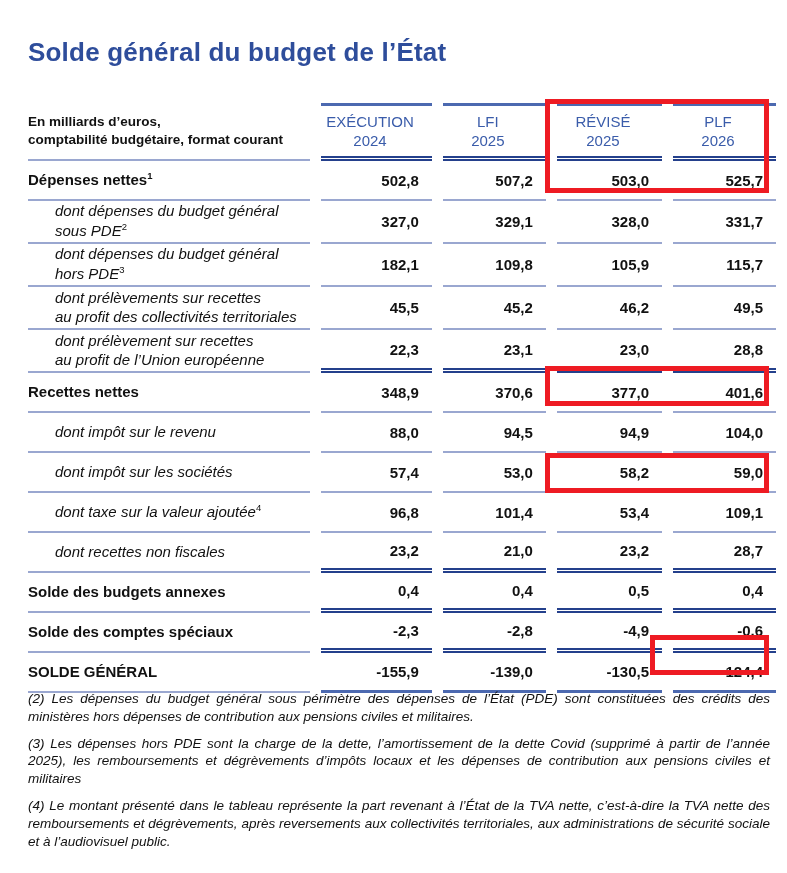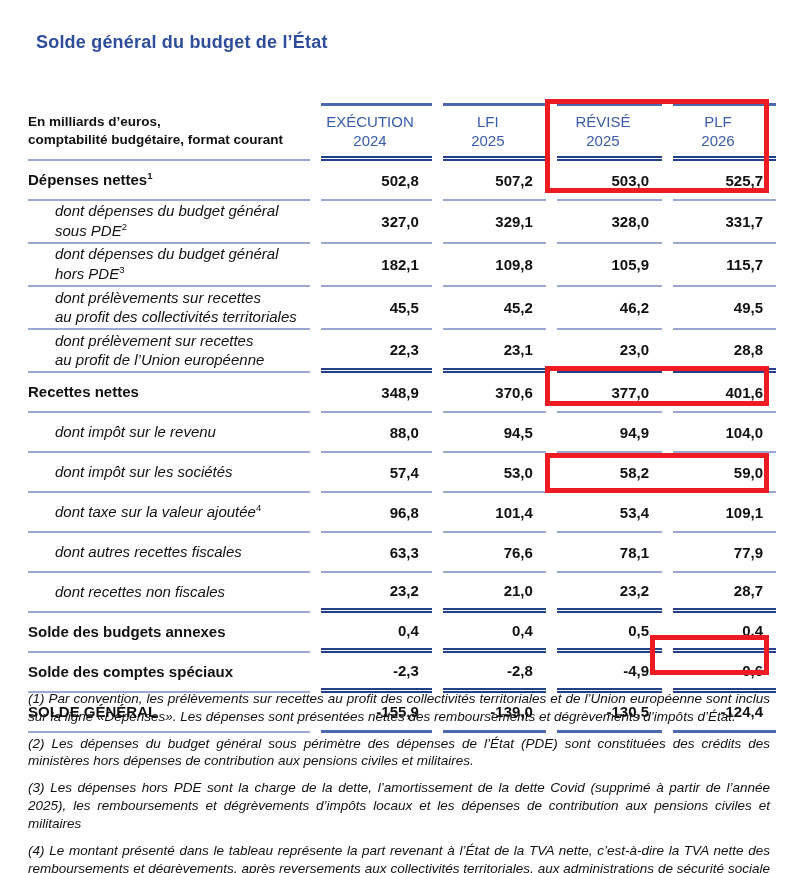--- a/index.html
+++ b/index.html
@@ -10,22 +10,22 @@
     --light-rule:#9aa7d0;
     --highlight-red:#ee1b23;
     --text:#111111;
   }
   html,body{margin:0;padding:0;background:#ffffff;}
   .page{
     position:relative;width:787px;height:873px;background:#fff;
     font-family:"Liberation Sans",sans-serif;color:var(--text);overflow:hidden;
   }
   .title{
-    position:absolute;top:20px;left:36px;
-    font-size:18px;font-weight:700;color:var(--accent-blue);letter-spacing:.2px;
+    position:absolute;top:20px;left:28px;
+    font-size:26px;font-weight:700;color:var(--accent-blue);letter-spacing:.2px;
   }
   .table-wrap{position:absolute;top:103px;left:17px;}
   table{border-collapse:separate;border-spacing:11px 0;table-layout:fixed;}
   td,th{vertical-align:middle;padding:0;}
   .lab{width:290px;text-align:left;font-size:15px;line-height:1.25;
        border-bottom:2px solid var(--light-rule);}
   .lab span{white-space:pre-line;}
   .num{width:100px;text-align:right;padding-right:13px;font-size:15px;font-weight:700;}
   .unit{font-size:13.5px;font-weight:700;line-height:1.35;vertical-align:middle;}
   .colhead{
@@ -146,27 +146,20 @@
             <td class="num rule-light">59,0</td>
           </tr>
           <tr class="single detail">
             <td class="lab"><span>dont taxe sur la valeur ajoutée</span><sup>4</sup></td>
             <td class="num rule-light">96,8</td>
             <td class="num rule-light">101,4</td>
             <td class="num rule-light">53,4</td>
             <td class="num rule-light">109,1</td>
           </tr>
           <tr class="single detail">
-            <td class="lab"><span>dont autres recettes fiscales</span></td>
-            <td class="num rule-light">63,3</td>
-            <td class="num rule-light">76,6</td>
-            <td class="num rule-light">78,1</td>
-            <td class="num rule-light">77,9</td>
-          </tr>
-          <tr class="single detail">
             <td class="lab"><span>dont recettes non fiscales</span></td>
             <td class="num rule-dark">23,2</td>
             <td class="num rule-dark">21,0</td>
             <td class="num rule-dark">23,2</td>
             <td class="num rule-dark">28,7</td>
           </tr>
           <tr class="single section">
             <td class="lab"><span>Solde des budgets annexes</span></td>
             <td class="num rule-dark">0,4</td>
             <td class="num rule-dark">0,4</td>
@@ -190,19 +183,18 @@
         </tbody>
     </table>
   </div>
 
   <div class="hl hl-1"></div>
   <div class="hl hl-2"></div>
   <div class="hl hl-3"></div>
   <div class="hl hl-4"></div>
 
   <div class="footnotes">
-    <p>(1) Par convention, les prélèvements sur recettes au profit des collectivités territoriales et de l’Union européenne sont inclus sur la ligne «Dépenses». Les dépenses sont présentées nettes des remboursements et dégrèvements d’impôts d’État.</p>
     <p>(2) Les dépenses du budget général sous périmètre des dépenses de l’État (PDE) sont constituées des crédits des ministères hors dépenses de contribution aux pensions civiles et militaires.</p>
     <p>(3) Les dépenses hors PDE sont la charge de la dette, l’amortissement de la dette Covid (supprimé à partir de l’année 2025), les remboursements et dégrèvements d’impôts locaux et les dépenses de contribution aux pensions civiles et militaires</p>
     <p>(4) Le montant présenté dans le tableau représente la part revenant à l’État de la TVA nette, c’est-à-dire la TVA nette des remboursements et dégrèvements, après reversements aux collectivités territoriales, aux administrations de sécurité sociale et à l’audiovisuel public.</p>
   </div>
 
 </div>
 
 </body></html>

